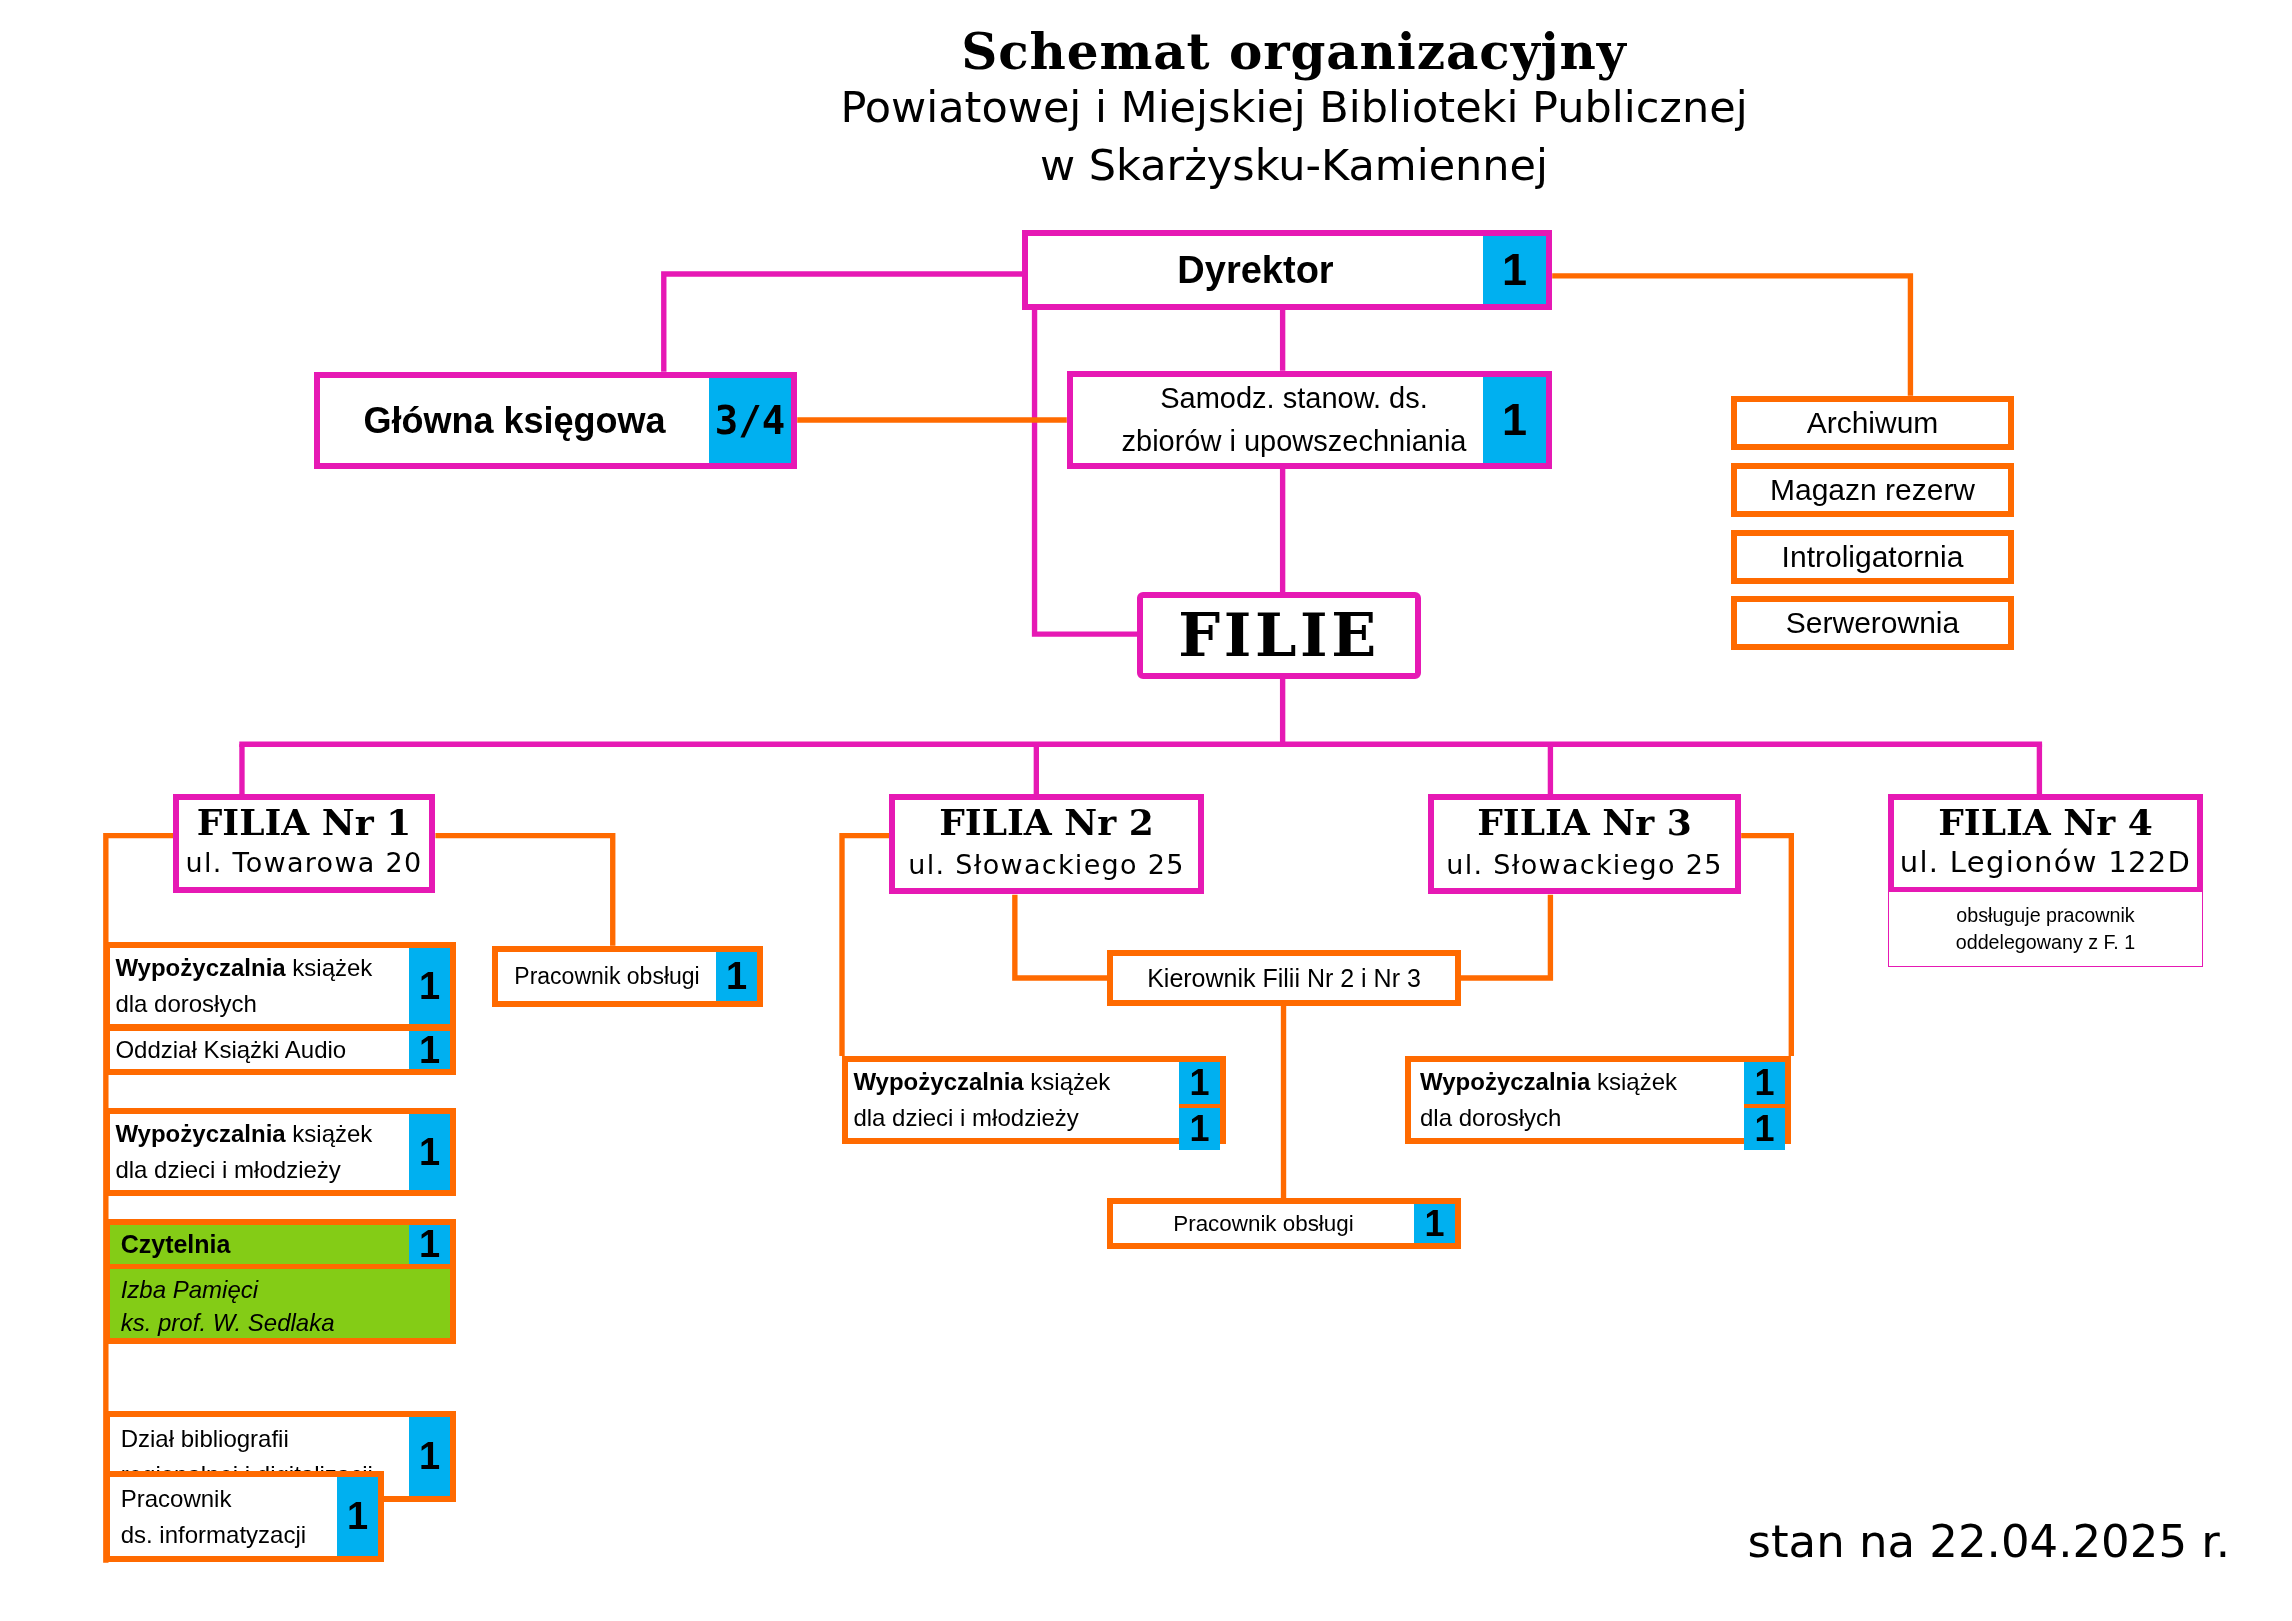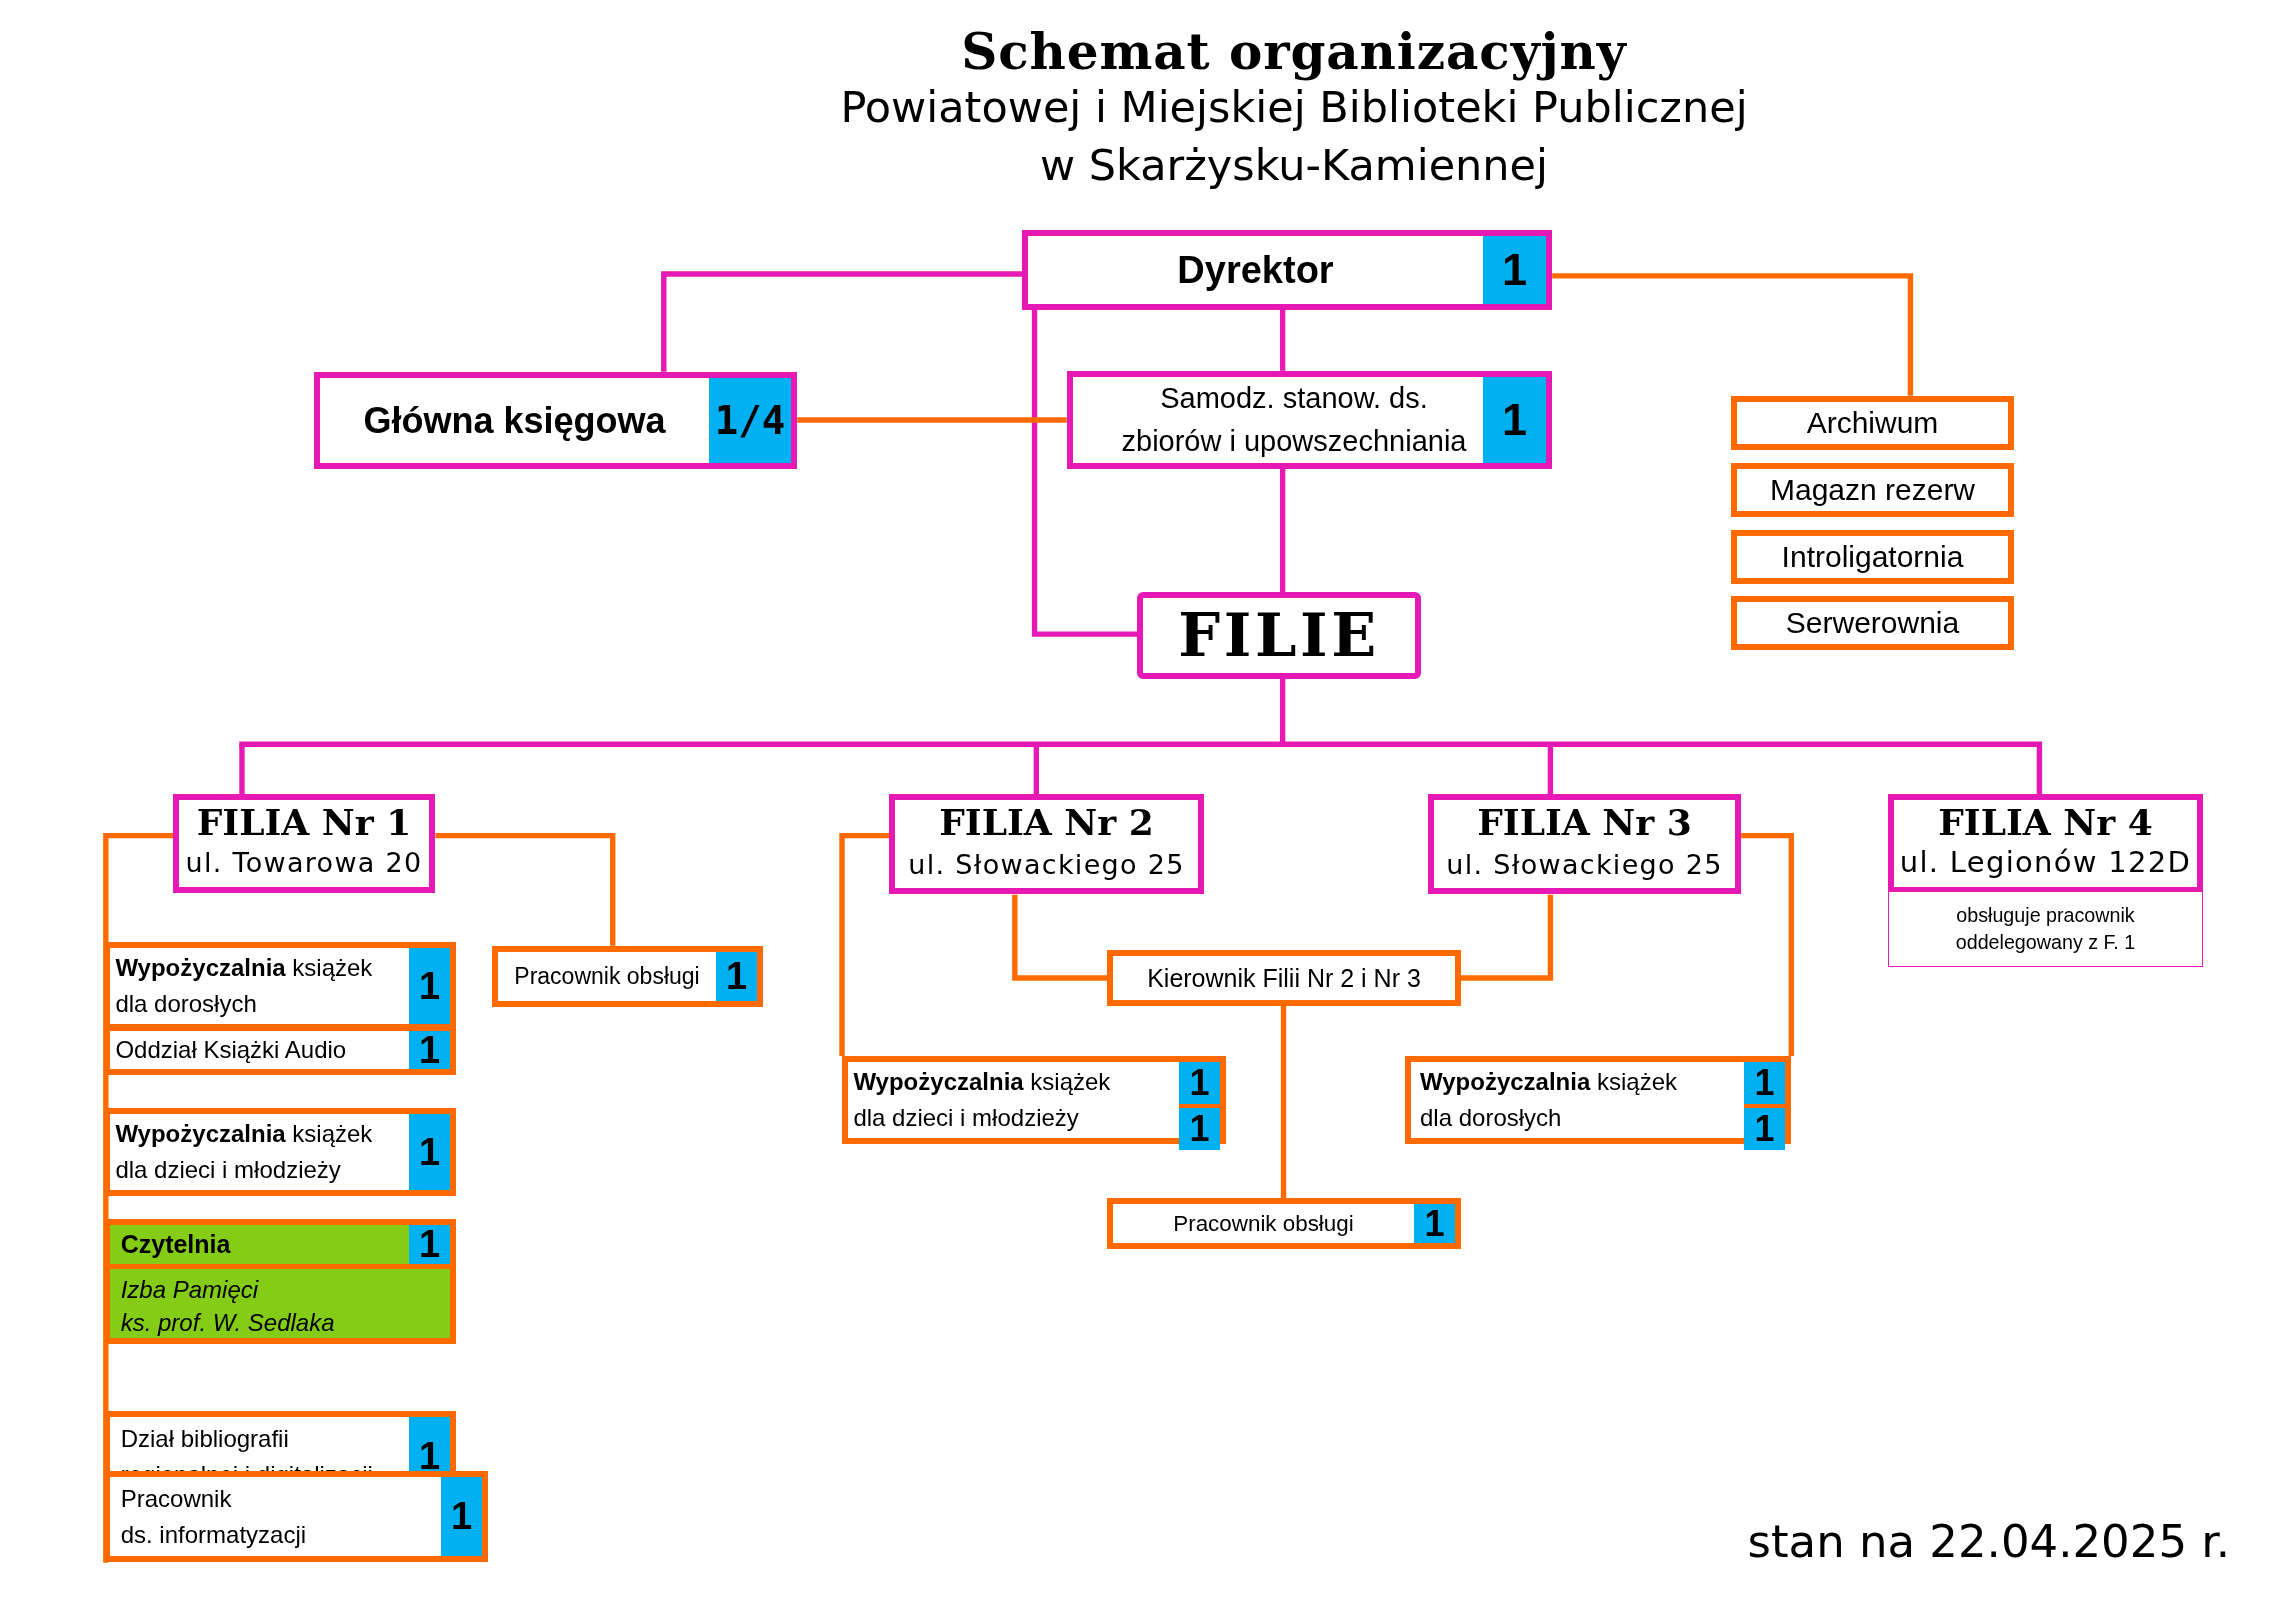--- a/index.html
+++ b/index.html
@@ -82,21 +82,21 @@
 <div class="abs title" id="t2">Powiatowej i Miejskiej Biblioteki Publicznej</div>
 <div class="abs title" id="t3">w Skarżysku-Kamiennej</div>
 
 <div class="abs box pink" style="left:1022px;top:230px;width:530px;height:80px;">
   <div class="label lbl-big">Dyrektor</div>
   <div class="badge badge-lg">1</div>
 </div>
 
 <div class="abs box pink" style="left:314px;top:372px;width:483px;height:97px;">
   <div class="label lbl-big" style="font-size:36px;">Główna księgowa</div>
-  <div class="badge" style="width:82px;font-size:39px;font-family:'DejaVu Sans Mono',monospace;">1/4</div>
+  <div class="badge" style="width:82px;font-size:39px;font-family:'DejaVu Sans Mono',monospace;">3/4</div>
 </div>
 
 <div class="abs box pink" style="left:1067px;top:371px;width:485px;height:98px;">
   <div class="label lbl-mid" style="flex-direction:column;">
     <span>Samodz. stanow. ds.</span>
     <span>zbiorów i upowszechniania</span>
   </div>
   <div class="badge badge-lg">1</div>
 </div>
 
@@ -156,21 +156,21 @@
     <div>ks. prof. W. Sedlaka</div>
   </div>
 </div>
 <div class="abs box orange col-box" style="left:104px;top:1411px;width:352px;height:91px;">
   <div class="label" style="flex-direction:column;align-items:flex-start;justify-content:center;padding-left:10.7px;">
     <span>Dział bibliografii</span>
     <span>regionalnej i digitalizacji</span>
   </div>
   <div class="badge badge-sm">1</div>
 </div>
-<div class="abs box orange col-box" style="left:104px;top:1471px;width:384px;height:91px;">
+<div class="abs box orange col-box" style="left:104px;top:1471px;width:280px;height:91px;">
   <div class="label" style="flex-direction:column;align-items:flex-start;justify-content:center;padding-left:10.7px;">
     <span>Pracownik</span>
     <span>ds. informatyzacji</span>
   </div>
   <div class="badge badge-sm">1</div>
 </div>
 
 <div class="abs box pink" style="left:889px;top:794px;width:315px;height:100px;flex-direction:column;">
   <div class="filia-h" style="text-align:center;">FILIA Nr 2</div>
   <div class="filia-a" style="text-align:center;margin-top:3.6px;">ul. Słowackiego 25</div>

